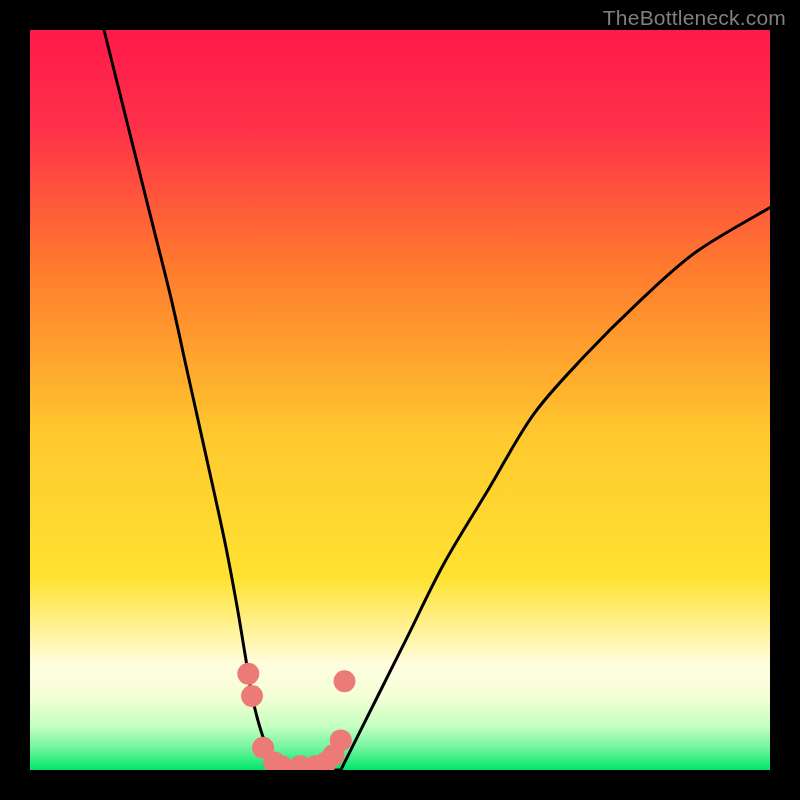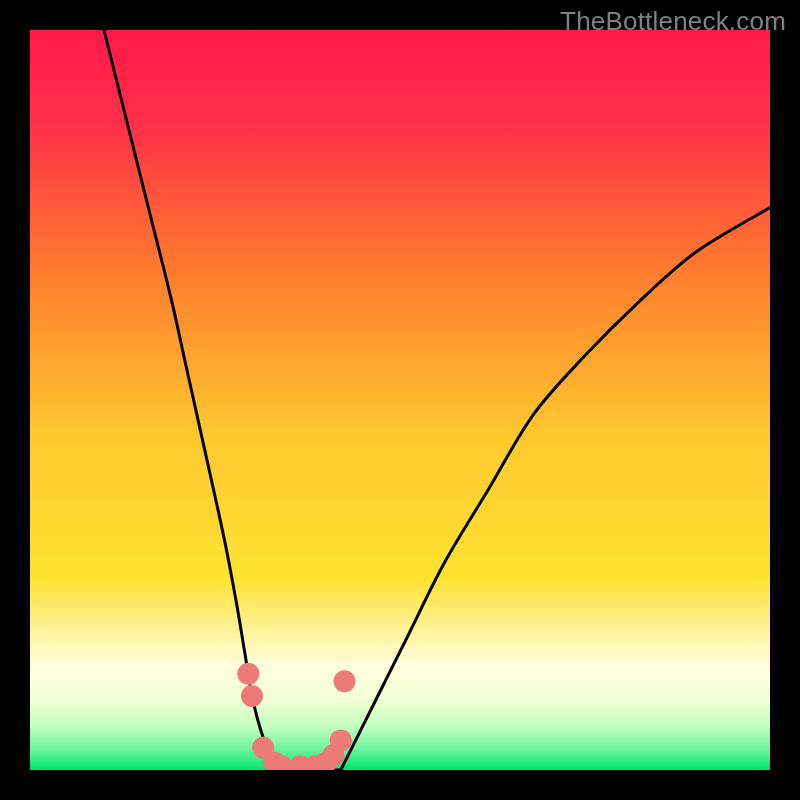--- a/index.html
+++ b/index.html
@@ -24,21 +24,21 @@
     left: 30px;
     top: 30px;
     width: 740px;
     height: 740px;
     overflow: hidden;
   }
   .watermark {
     position: absolute;
     top: 6px;
     right: 14px;
-    font-size: 26px;
+    font-size: 21px;
     font-weight: 400;
     color: #808080;
     letter-spacing: 0.2px;
     user-select: none;
   }
 </style>
 </head>
 <body>
 
 <div class="frame">

